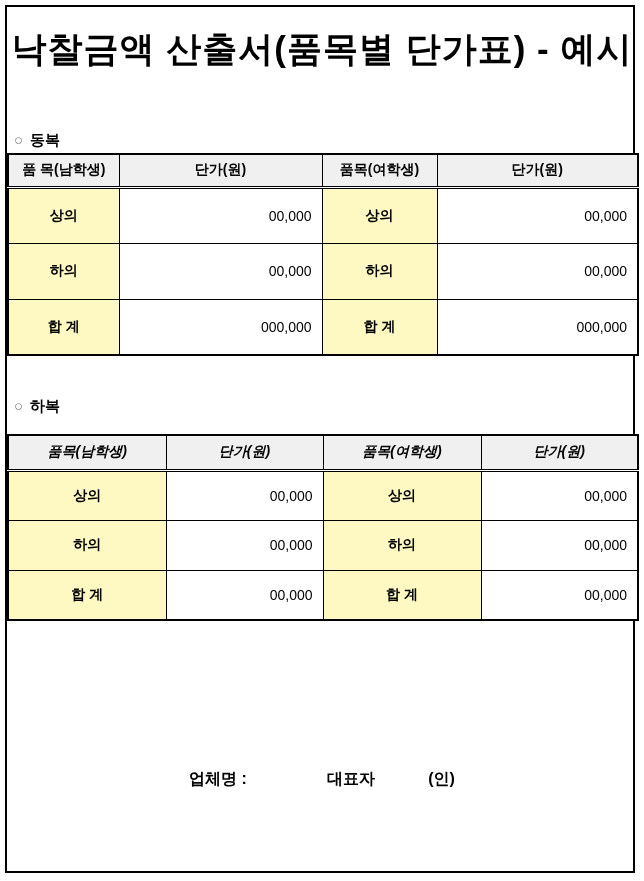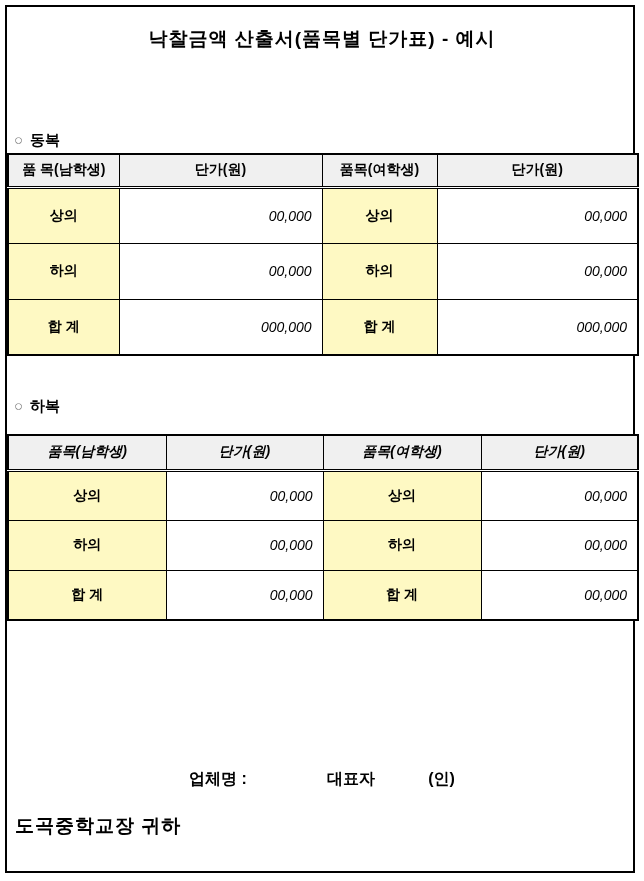--- a/index.html
+++ b/index.html
@@ -18,21 +18,21 @@
     left: 5px; top: 5px;
     width: 630px; height: 868px;
     border: 2px solid #000000;
     pointer-events: none;
   }
   .title {
     position: absolute;
     top: 26px; left: 0;
     width: 100%;
     text-align: center;
-    font-size: 19px;
+    font-size: 35px;
     font-weight: bold;
     letter-spacing: 1px;
     white-space: pre;
   }
   .summary-line {
     position: absolute;
     top: 106px; left: 14px;
     font-size: 15px;
     font-weight: bold;
     white-space: pre;
@@ -77,21 +77,20 @@
     background: #fef9c3;
     text-align: center;
     font-size: 14px;
     font-weight: bold;
   }
   td.price-cell {
     text-align: right;
     padding-right: 10px;
     font-size: 14px;
     font-weight: normal;
-    font-style: italic;
   }
   .date-line {
     position: absolute;
     top: 666px; left: 0;
     width: 100%;
     text-align: center;
     font-size: 16px;
     font-weight: bold;
     white-space: pre;
   }
@@ -201,14 +200,13 @@
         <td class="price-cell">00,000</td>
         <td class="item-cell">합 계</td>
         <td class="price-cell">00,000</td>
       </tr>
     </tbody>
   </table>
 
 
   <div class="signature-line">업체명 :                  대표자            (인)</div>
 
-  <div class="recipient-line">도곡중학교장 귀하</div>
 </div>
 
 </body></html>

